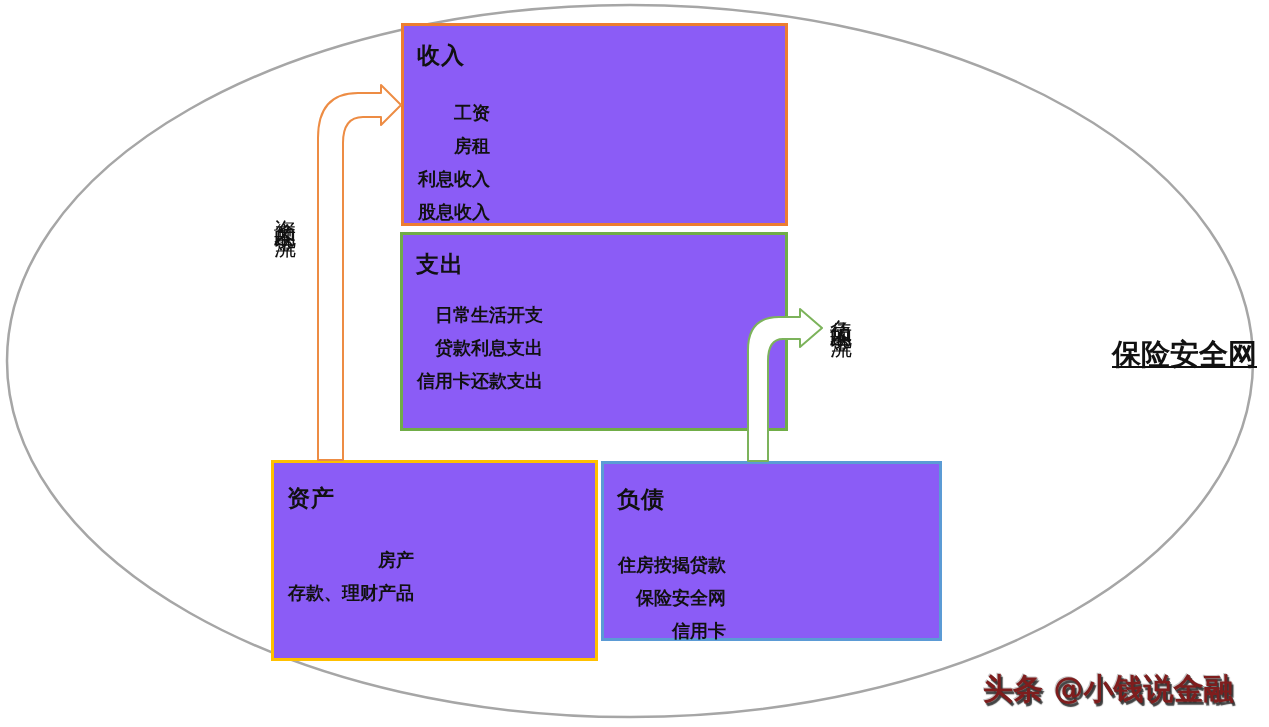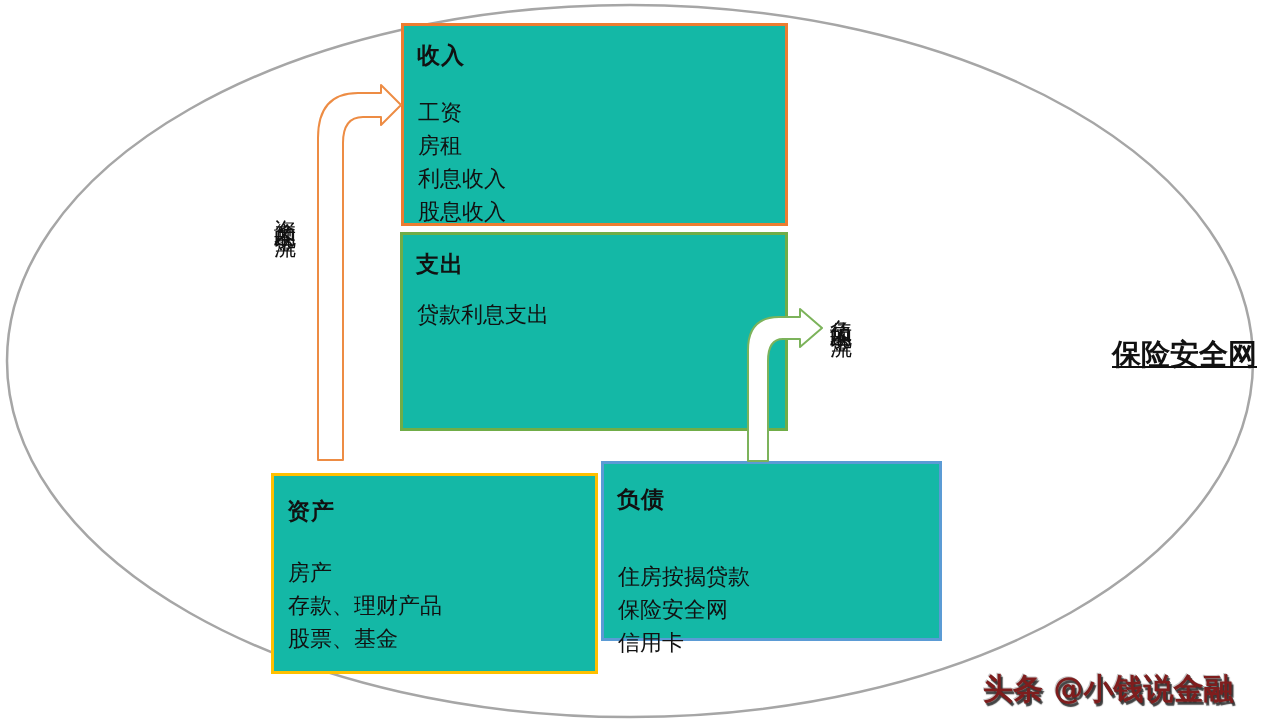--- a/index.html
+++ b/index.html
@@ -4,28 +4,28 @@
 <style>
   html,body{margin:0;padding:0;background:#fff;}
   .stage{
     position:relative;width:1269px;height:727px;background:#ffffff;overflow:hidden;
     font-family:"DejaVu Sans","Liberation Sans",sans-serif;color:#111;
   }
   .layer{position:absolute;left:0;top:0;width:1269px;height:727px;pointer-events:none;}
   .bg-svg{z-index:0;}
   .arrow-svg{z-index:2;}
   .dbox{
-    position:absolute;background:#14b8a6;box-sizing:border-box;
-    border:3px solid #888;z-index:1;
+    position:absolute;background:#8b5cf6;box-sizing:border-box;
+    border:3px solid #888;z-index:1;text-align:right;
   }
   .box-title{
     position:absolute;left:13px;top:14px;
     font-size:23px;font-weight:bold;letter-spacing:1px;white-space:nowrap;
   }
-  .box-items{position:absolute;left:14px;font-size:22px;line-height:33px;white-space:nowrap;}
+  .box-items{position:absolute;left:14px;font-size:18px;line-height:33px;white-space:nowrap;font-weight:bold;}
   .v-label{
     position:absolute;z-index:3;
     writing-mode:vertical-rl;text-orientation:upright;
     font-size:22px;line-height:26px;letter-spacing:3px;white-space:nowrap;
   }
   .net-label{
     position:absolute;left:1112px;top:335px;z-index:3;
     font-size:29px;font-weight:bold;white-space:nowrap;text-decoration:underline;
   }
   .watermark{
@@ -49,36 +49,37 @@
       <div>工资</div>
       <div>房租</div>
       <div>利息收入</div>
       <div>股息收入</div>
     </div>
   </div>
 
   <div class="dbox" style="left: 400px; top: 232px; width: 388px; height: 199px; border-color: rgb(112, 173, 71); padding-left: 26px;">
     <div class="box-title">支出</div>
     <div class="box-items" style="top:63px;">
+      <div>日常生活开支</div>
       <div>贷款利息支出</div>
+      <div>信用卡还款支出</div>
     </div>
   </div>
 
-  <div class="dbox" style="left: 271px; top: 460px; width: 327px; height: 201px; border-color: rgb(255, 192, 0); margin-top: 13px;">
+  <div class="dbox" style="left: 271px; top: 460px; width: 327px; height: 201px; border-color: rgb(255, 192, 0);">
     <div class="box-title" style="top:20px;">资产</div>
     <div class="box-items" style="top:80px;">
       <div>房产</div>
       <div>存款、理财产品</div>
-      <div>股票、基金</div>
     </div>
   </div>
 
   <div class="dbox" style="left: 601px; top: 461px; width: 341px; height: 180px; border-color: rgb(91, 155, 213);">
     <div class="box-title" style="top:20px;">负债</div>
-    <div class="box-items" style="top:96px;">
+    <div class="box-items" style="top:84px;">
       <div>住房按揭贷款</div>
       <div>保险安全网</div>
       <div>信用卡</div>
     </div>
   </div>
 
   <svg class="layer arrow-svg" viewBox="0 0 1269 727">
     <path d="M318,460 L318,138 Q318,93 358,93 L381,93 L381,85 L401,105 L381,125 L381,117 L363,117 Q343,117 343,143 L343,460 Z" stroke-width="2" stroke-linejoin="round" fill="#ffffff" stroke="#ED8C44"></path>
     <path d="M748,461 L748,350 Q748,317 779,317 L800,317 L800,309 L822,328 L800,347 L800,339 L783,339 Q768,339 768,361 L768,461 Z" stroke-width="2" stroke-linejoin="round" fill="#ffffff" stroke="#7CB35B"></path>
   </svg>

